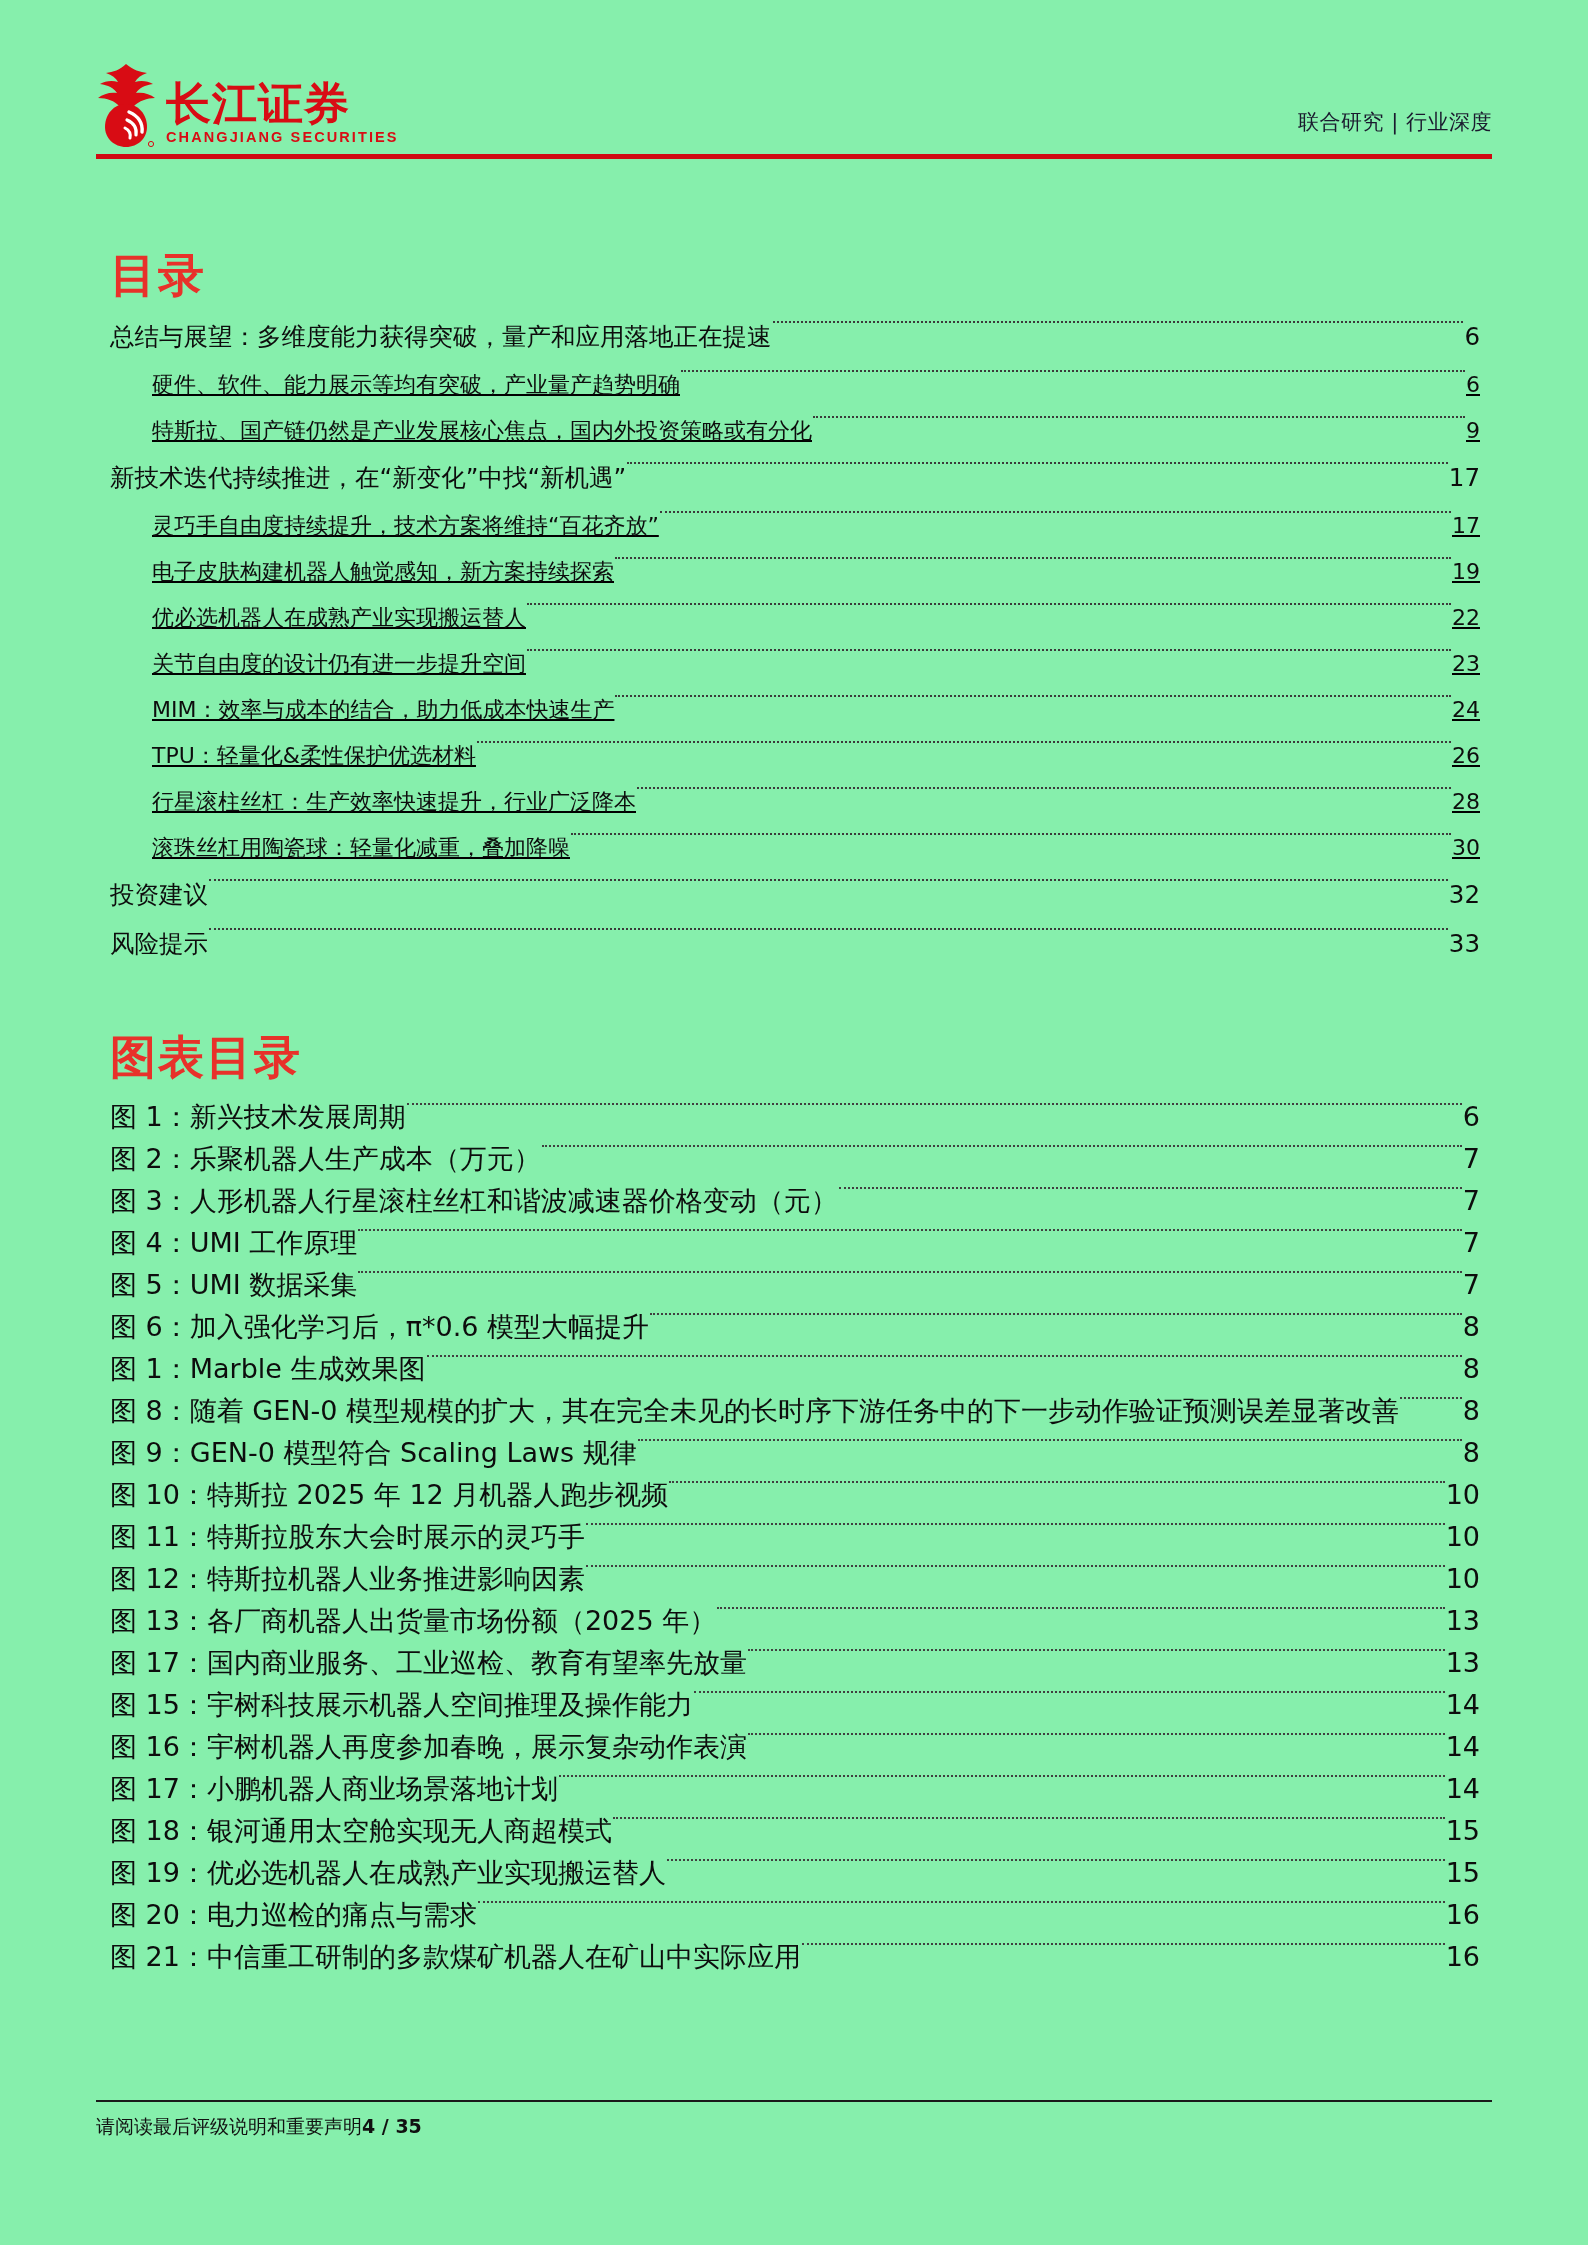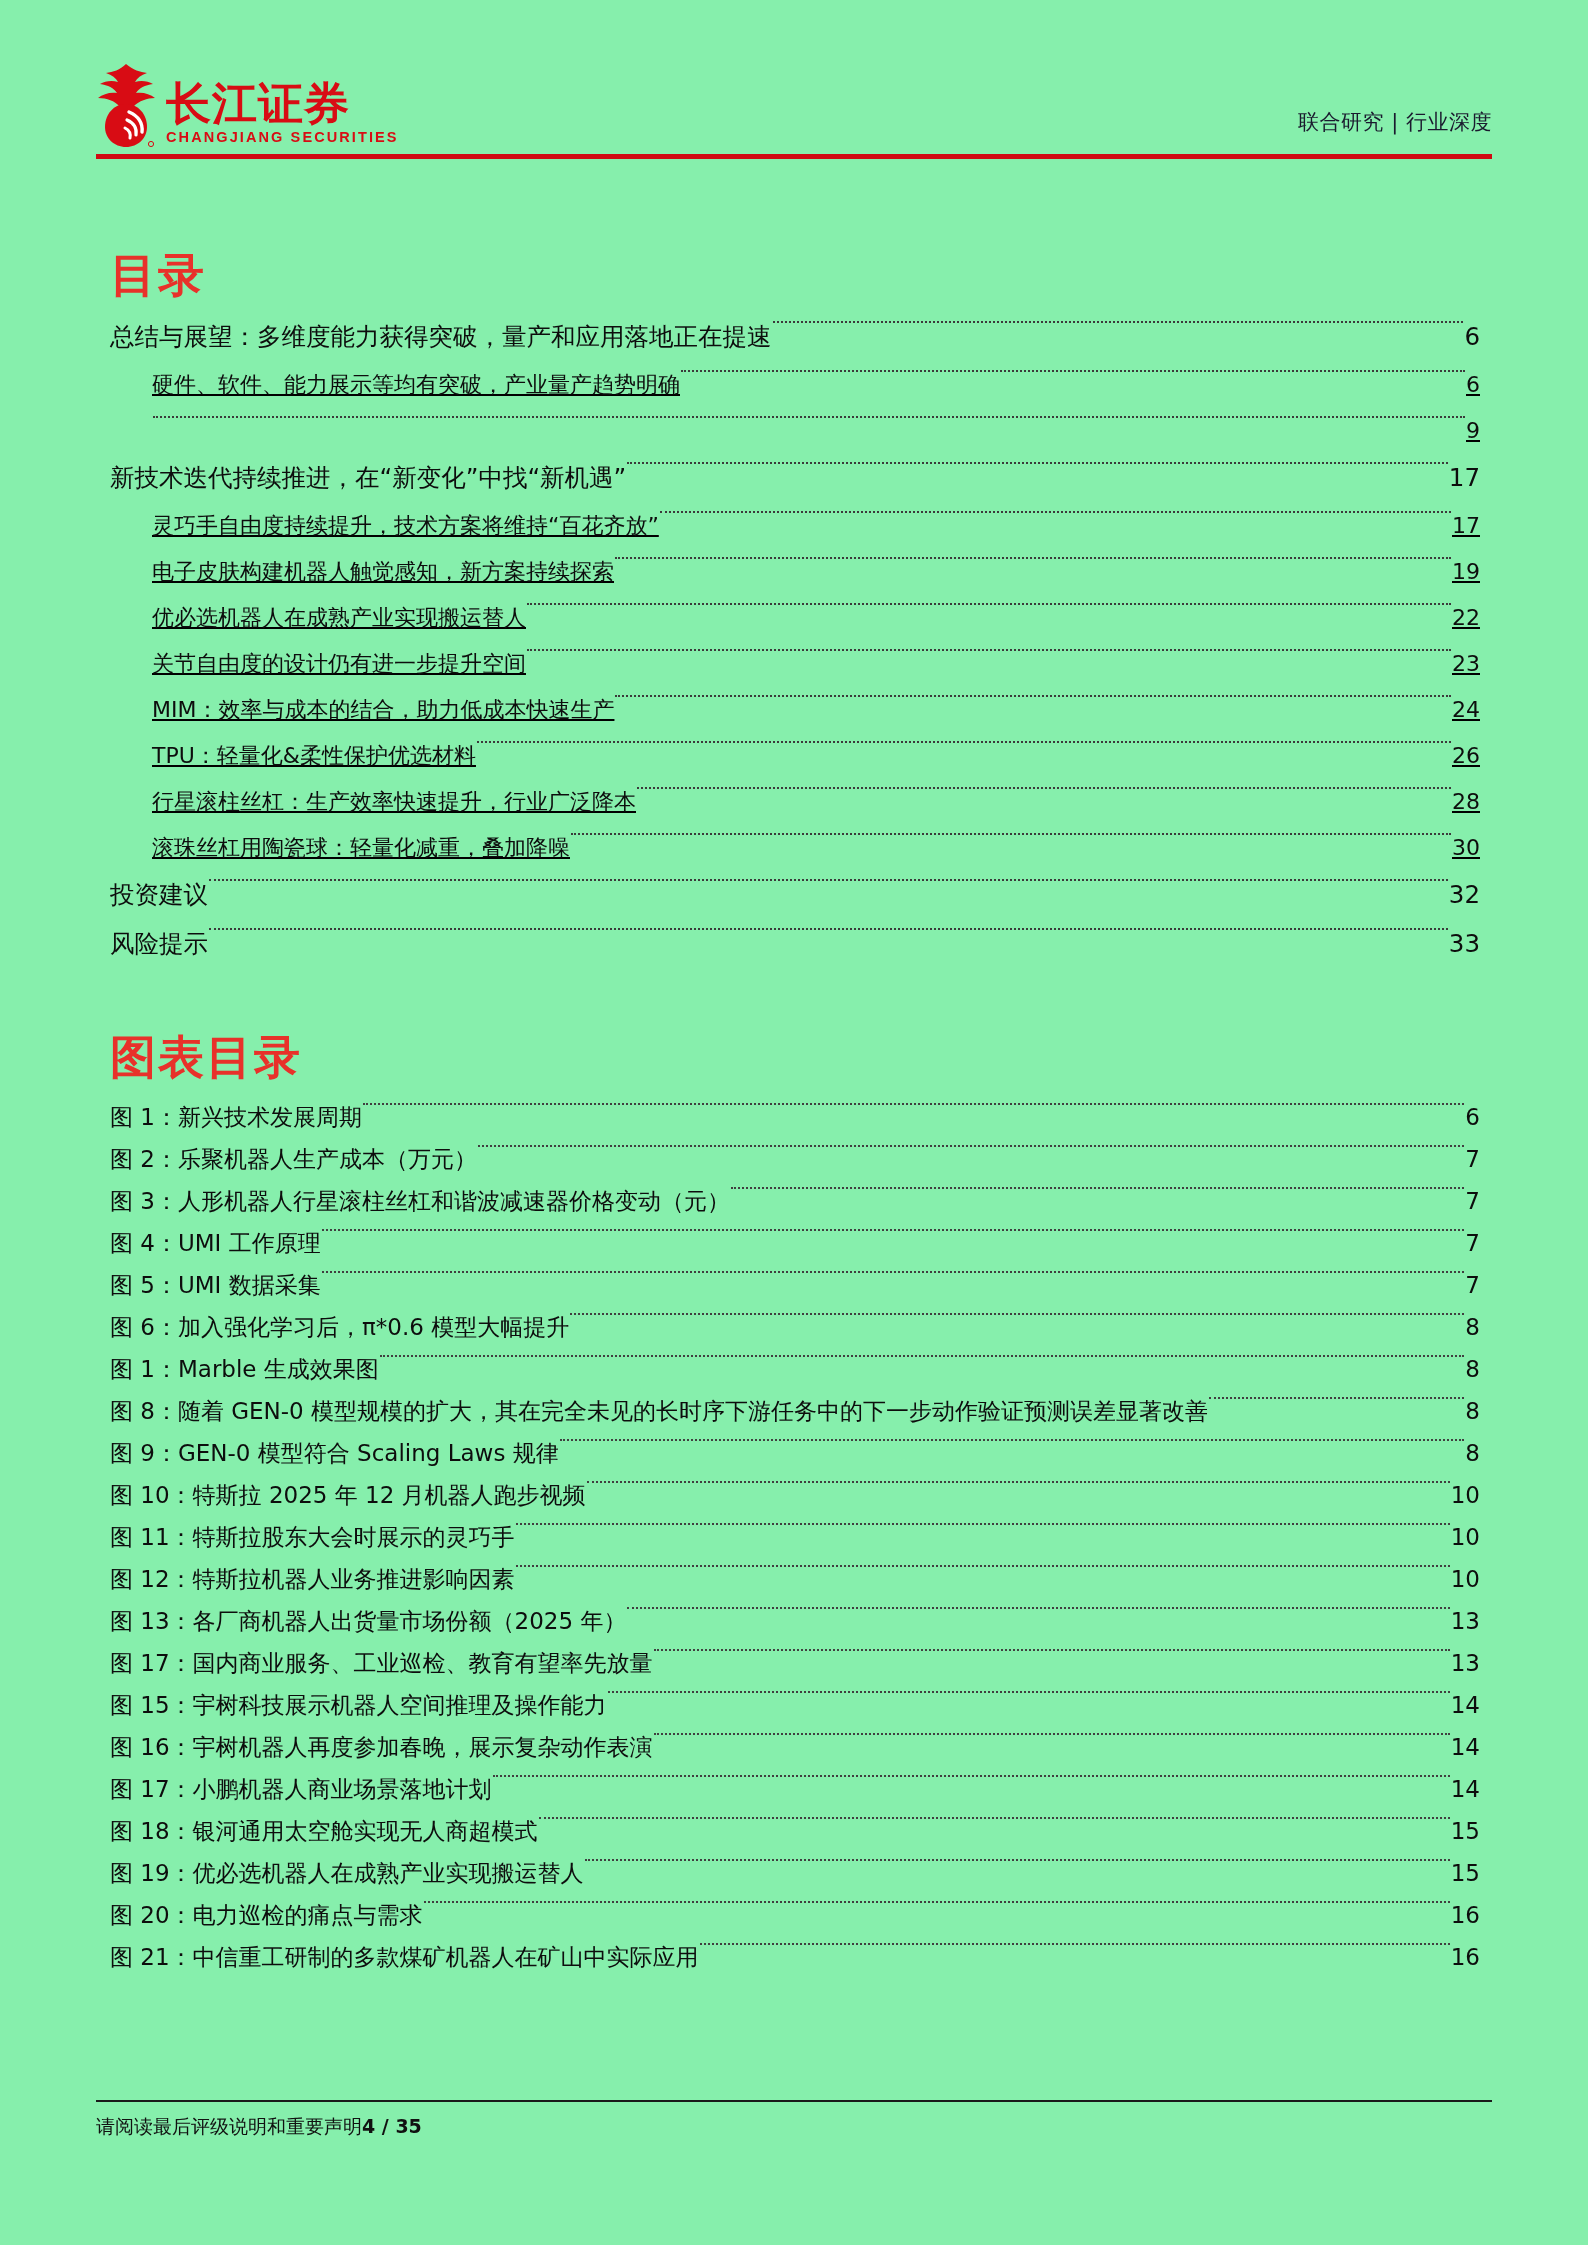--- a/index.html
+++ b/index.html
@@ -163,21 +163,21 @@
     color: #0d0d0d;
   }
   .lvl2 .toc-leader { margin-bottom: 8px; }
 
   
   .figrow {
     margin-bottom: 10.5px;
     padding-left: 0;
   }
   .figrow .toc-label, .figrow .toc-page {
-    font-size: 23px;
+    font-size: 27px;
     line-height: 30px;
     font-weight: 400;
     color: #0d0d0d;
   }
   .figrow .toc-leader {
     margin-bottom: 7px;
     border-bottom: 2px dotted #3f3f3f;
   }
 
   .gap-big { height: 58px; }
@@ -249,20 +249,21 @@
           <span class="toc-label">总结与展望：多维度能力获得突破，量产和应用落地正在提速</span>
           <span class="toc-leader"></span>
           <span class="toc-page">6</span>
         </div>
         <div class="toc-row lvl2">
           <span class="toc-label">硬件、软件、能力展示等均有突破，产业量产趋势明确</span>
           <span class="toc-leader"></span>
           <span class="toc-page">6</span>
         </div>
         <div class="toc-row lvl2">
+          <span class="toc-label">特斯拉、国产链仍然是产业发展核心焦点，国内外投资策略或有分化</span>
           <span class="toc-leader"></span>
           <span class="toc-page">9</span>
         </div>
         <div class="toc-row lvl1">
           <span class="toc-label">新技术迭代持续推进，在“新变化”中找“新机遇”</span>
           <span class="toc-leader"></span>
           <span class="toc-page">17</span>
         </div>
         <div class="toc-row lvl2">
           <span class="toc-label">灵巧手自由度持续提升，技术方案将维持“百花齐放”</span>

